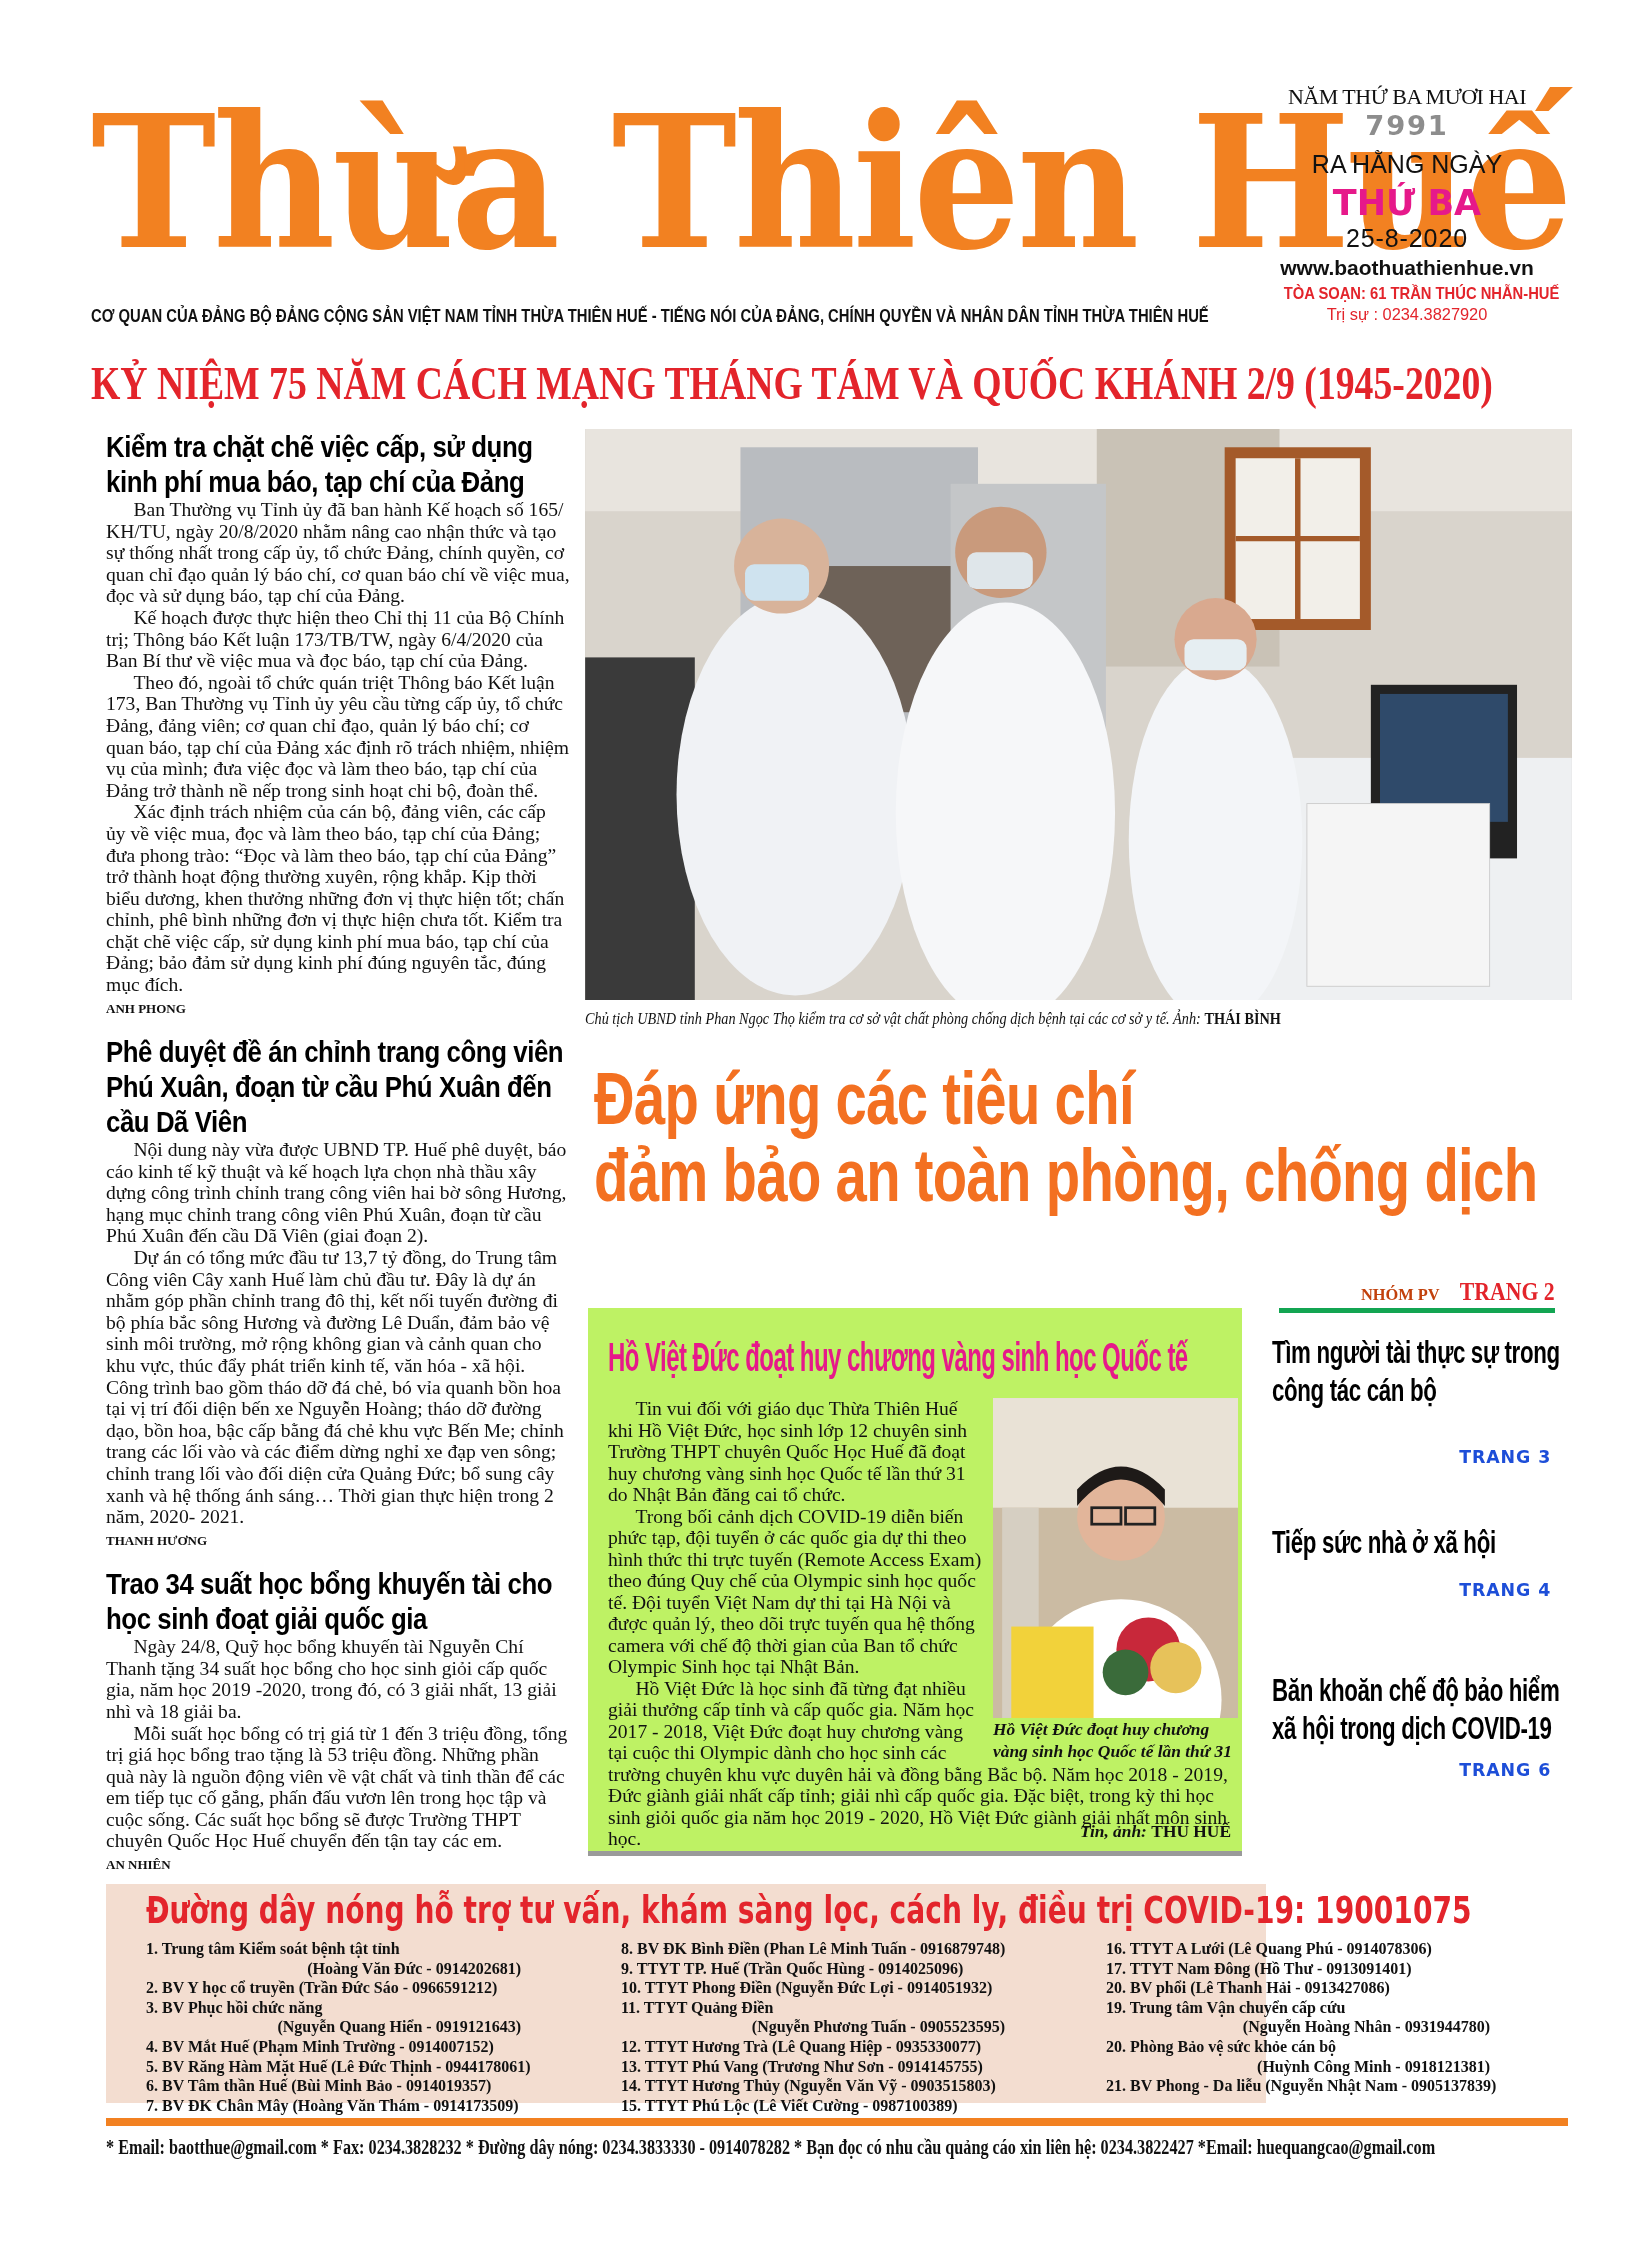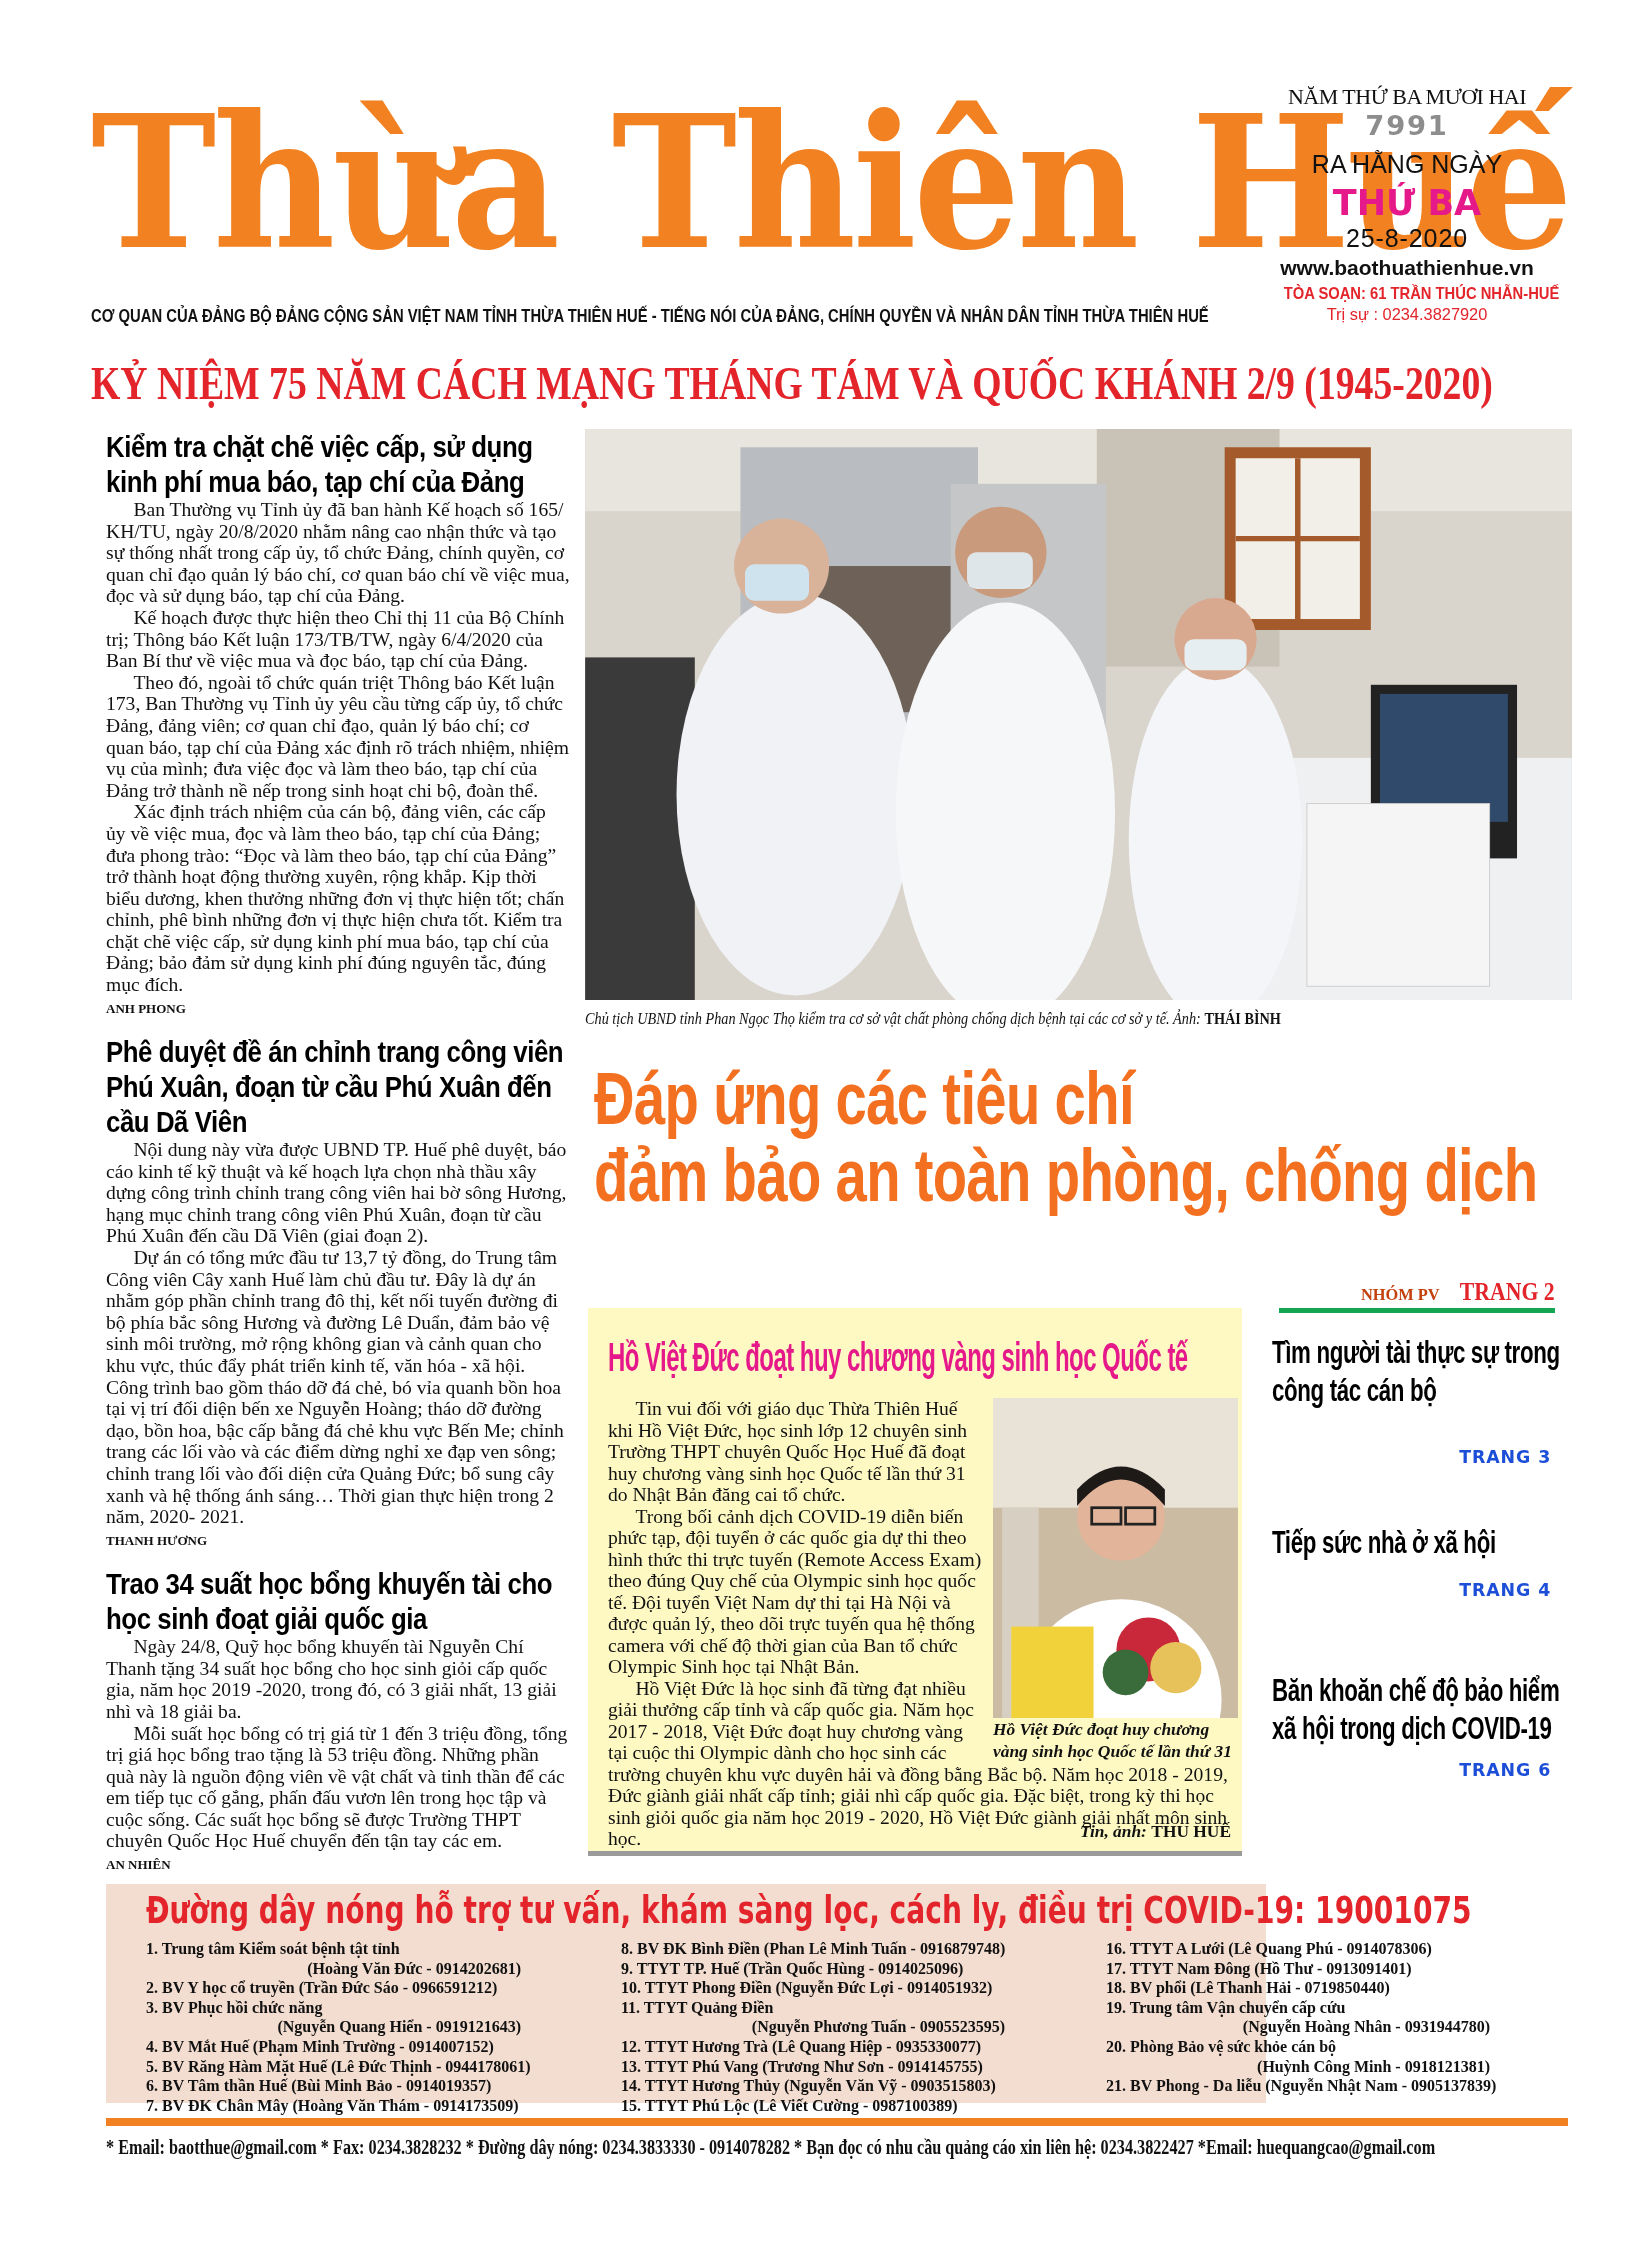--- a/index.html
+++ b/index.html
@@ -37,21 +37,21 @@
   .caption { left: 585px; top: 1007px; width: 987px; font-family: "Liberation Serif", serif; font-style: italic; font-size: 17.4px; line-height: 22px; color: #111; white-space: nowrap; transform: scaleX(0.82); transform-origin: left; }
   .caption b { font-style: normal; }
 
   .mainhead { left: 594px; top: 1060px; width: 1033px; font-family: "Liberation Sans", sans-serif; font-weight: bold; color: #f37021; font-size: 75px; line-height: 77px; transform: scaleX(0.75); transform-origin: left; white-space: nowrap; width: 1371px; letter-spacing: -0.9px; }
 
   .nhompv { left: 1279px; top: 1277px; width: 276px; text-align: right; font-family: "Liberation Serif", serif; white-space: nowrap; }
   .nhompv .who { font-size: 16.4px; font-weight: bold; color: #c2410c; margin-left: 46px; }
   .nhompv .pg { font-size: 25.6px; font-weight: bold; color: #e3242b; transform: scaleX(0.85); display: inline-block; transform-origin: right; }
 
   
-  .feature { left: 588px; top: 1308px; width: 654px; height: 548px; background: #fef9c3; border-bottom: 5.5px solid #9a9a9a; }
+  .feature { left: 588px; top: 1308px; width: 654px; height: 548px; background: #bef264; border-bottom: 5.5px solid #9a9a9a; }
   .feature-title { position: absolute; left: 20px; top: 25.6px; width: 1005px; font-family: "Liberation Sans", sans-serif; font-weight: bold; font-size: 40px; line-height: 46px; color: #e6198a; transform: scaleX(0.6); transform-origin: left; white-space: nowrap; letter-spacing: -0.9px; }
   .feature-body { position: absolute; left: 20px; top: 90px; width: 630px; font-family: "Liberation Serif", serif; font-size: 19.6px; line-height: 21.5px; color: #111; }
   .feature-body p { text-indent: 27.4px; }
   .feature-photo { float: right; width: 245px; height: 320px; margin-left: 11px; margin-top: 0; background: #c8b9a4; position: relative; overflow: hidden; }
   .feature-cap { float: right; clear: right; width: 245px; margin-left: 11px; font-family: "Liberation Serif", serif; font-style: italic; font-weight: bold; font-size: 17.4px; line-height: 22px; color: #111; }
   .feature-credit { position: absolute; right: 11px; bottom: 9.1px; font-family: "Liberation Serif", serif; font-size: 17.4px; color: #111; }
   .feature-credit i { font-style: italic; font-weight: bold; }
   .feature-credit b { font-weight: bold; }
 
   
@@ -239,21 +239,21 @@
     <div class="sub">(Nguyễn Phương Tuấn - 0905523595)</div>
     <div class="item">12. TTYT Hương Trà (Lê Quang Hiệp - 0935330077)</div>
     <div class="item">13. TTYT Phú Vang (Trương Như Sơn - 0914145755)</div>
     <div class="item">14. TTYT Hương Thủy (Nguyễn Văn Vỹ - 0903515803)</div>
     <div class="item">15. TTYT Phú Lộc (Lê Viết Cường - 0987100389)</div>
   </div>
 
   <div class="hcol hcol3">
     <div class="item">16. TTYT A Lưới (Lê Quang Phú - 0914078306)</div>
     <div class="item">17. TTYT Nam Đông (Hồ Thư - 0913091401)</div>
-    <div class="item">18. BV phổi (Lê Thanh Hải - 0719850440)</div>
+    <div class="item">20. BV phổi (Lê Thanh Hải - 0913427086)</div>
     <div class="item">19. Trung tâm Vận chuyển cấp cứu</div>
     <div class="sub">(Nguyễn Hoàng Nhân - 0931944780)</div>
     <div class="item">20. Phòng Bảo vệ sức khỏe cán bộ</div>
     <div class="sub">(Huỳnh Công Minh - 0918121381)</div>
     <div class="item">21. BV Phong - Da liễu (Nguyễn Nhật Nam - 0905137839)</div>
   </div>
 </div>
 
 <div class="abs orange-bar"></div>
 <div class="abs footer">* Email: baotthue@gmail.com * Fax: 0234.3828232 * Đường dây nóng: 0234.3833330 - 0914078282 * Bạn đọc có nhu cầu quảng cáo xin liên hệ: 0234.3822427 *Email: huequangcao@gmail.com</div>

